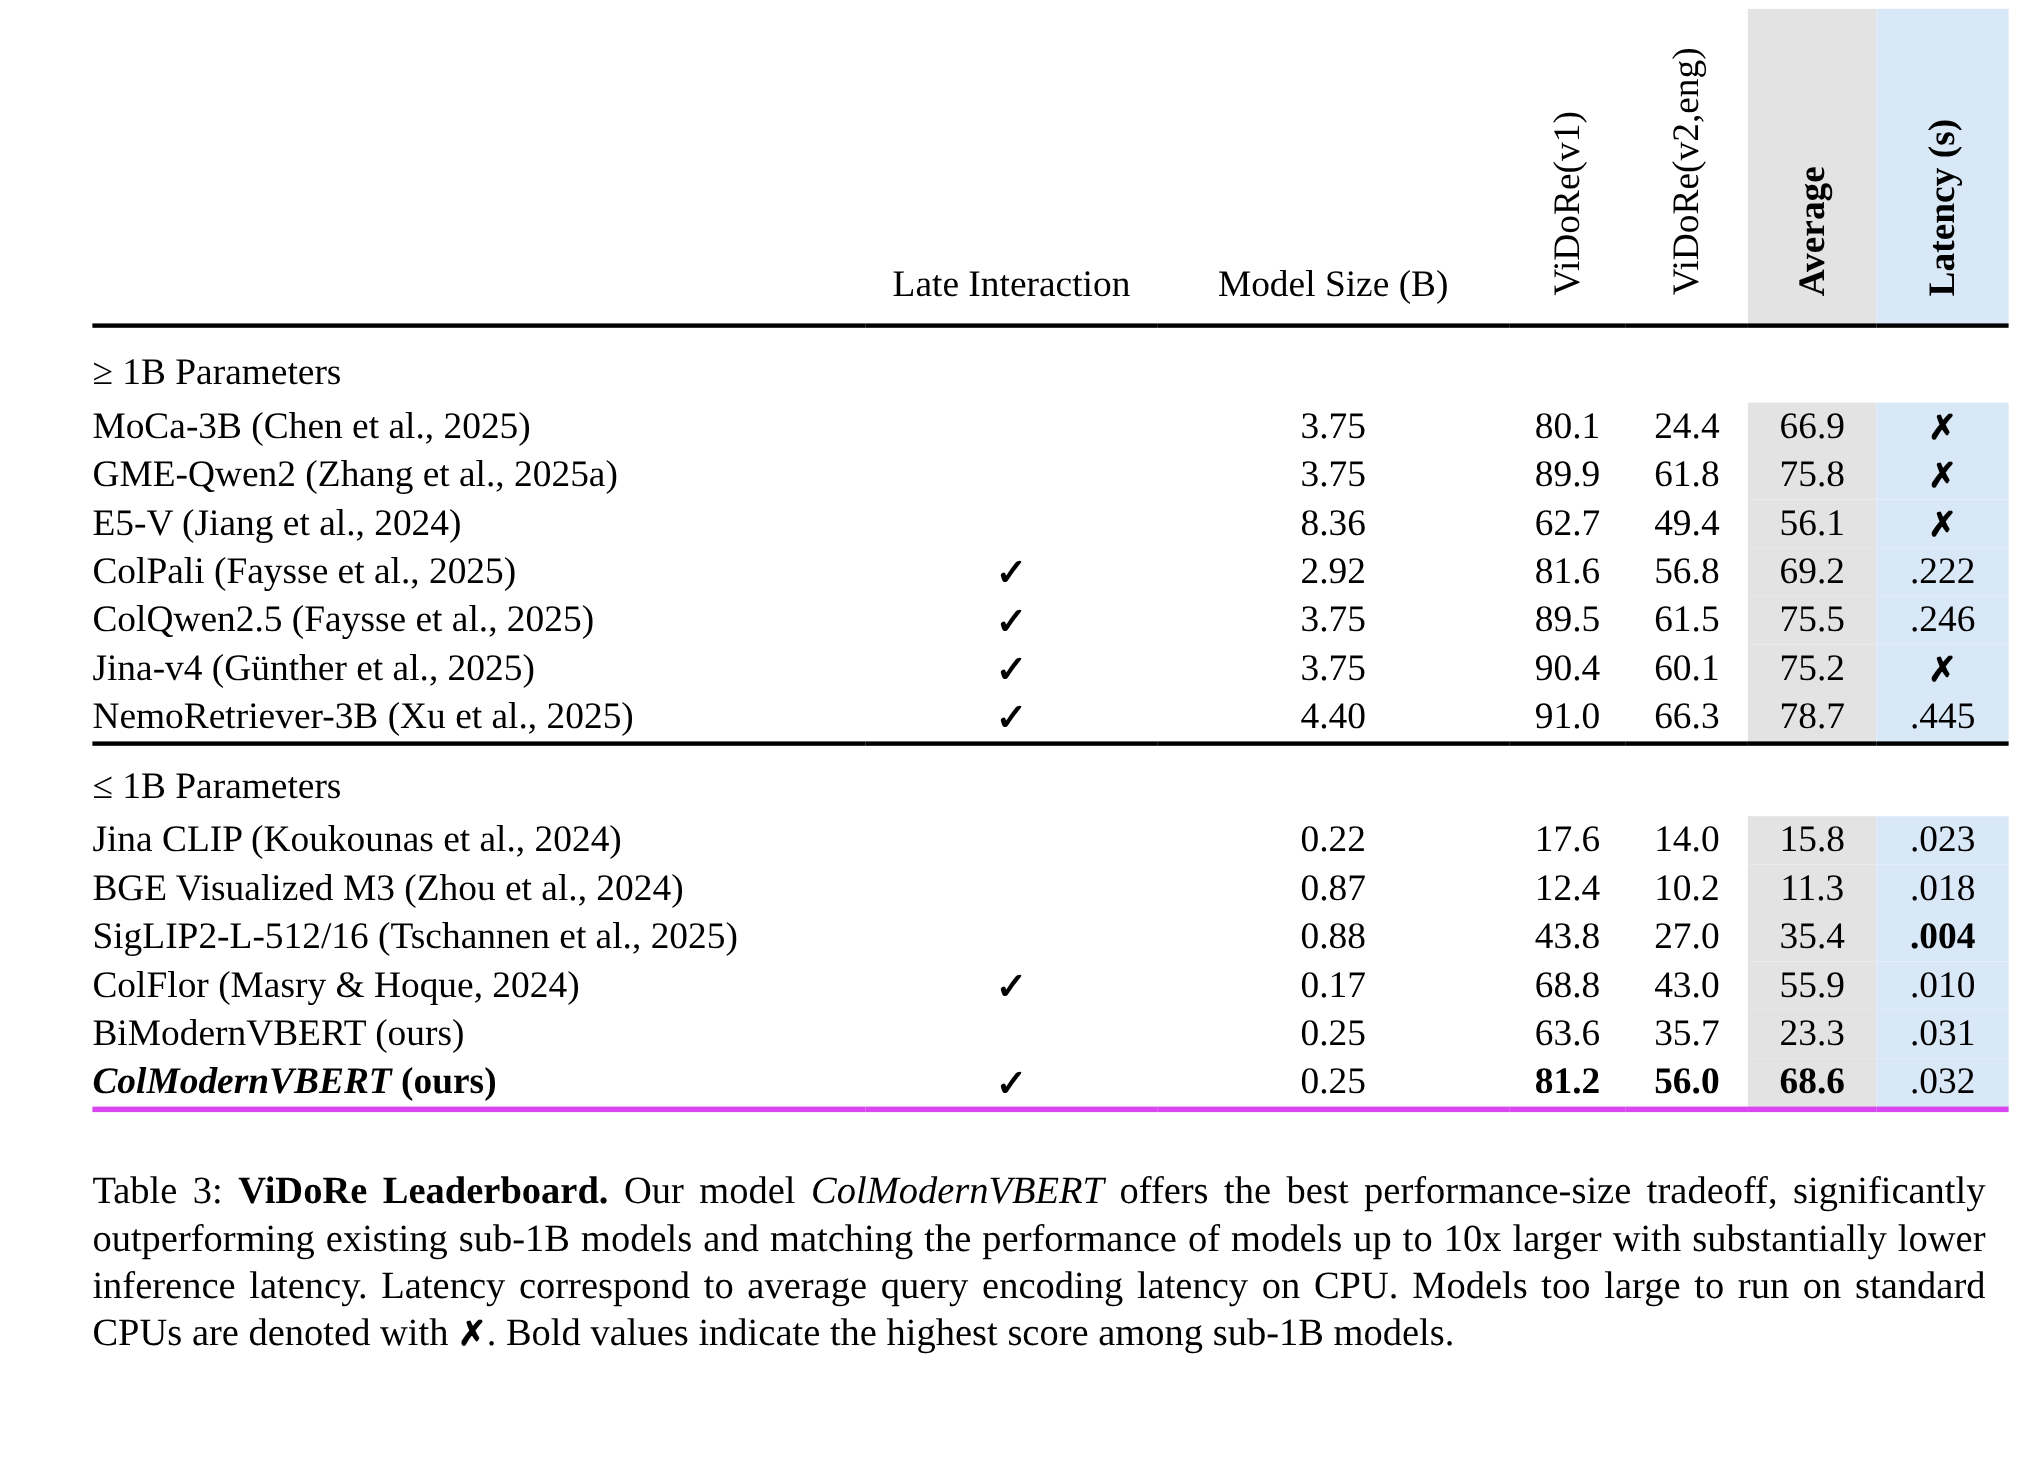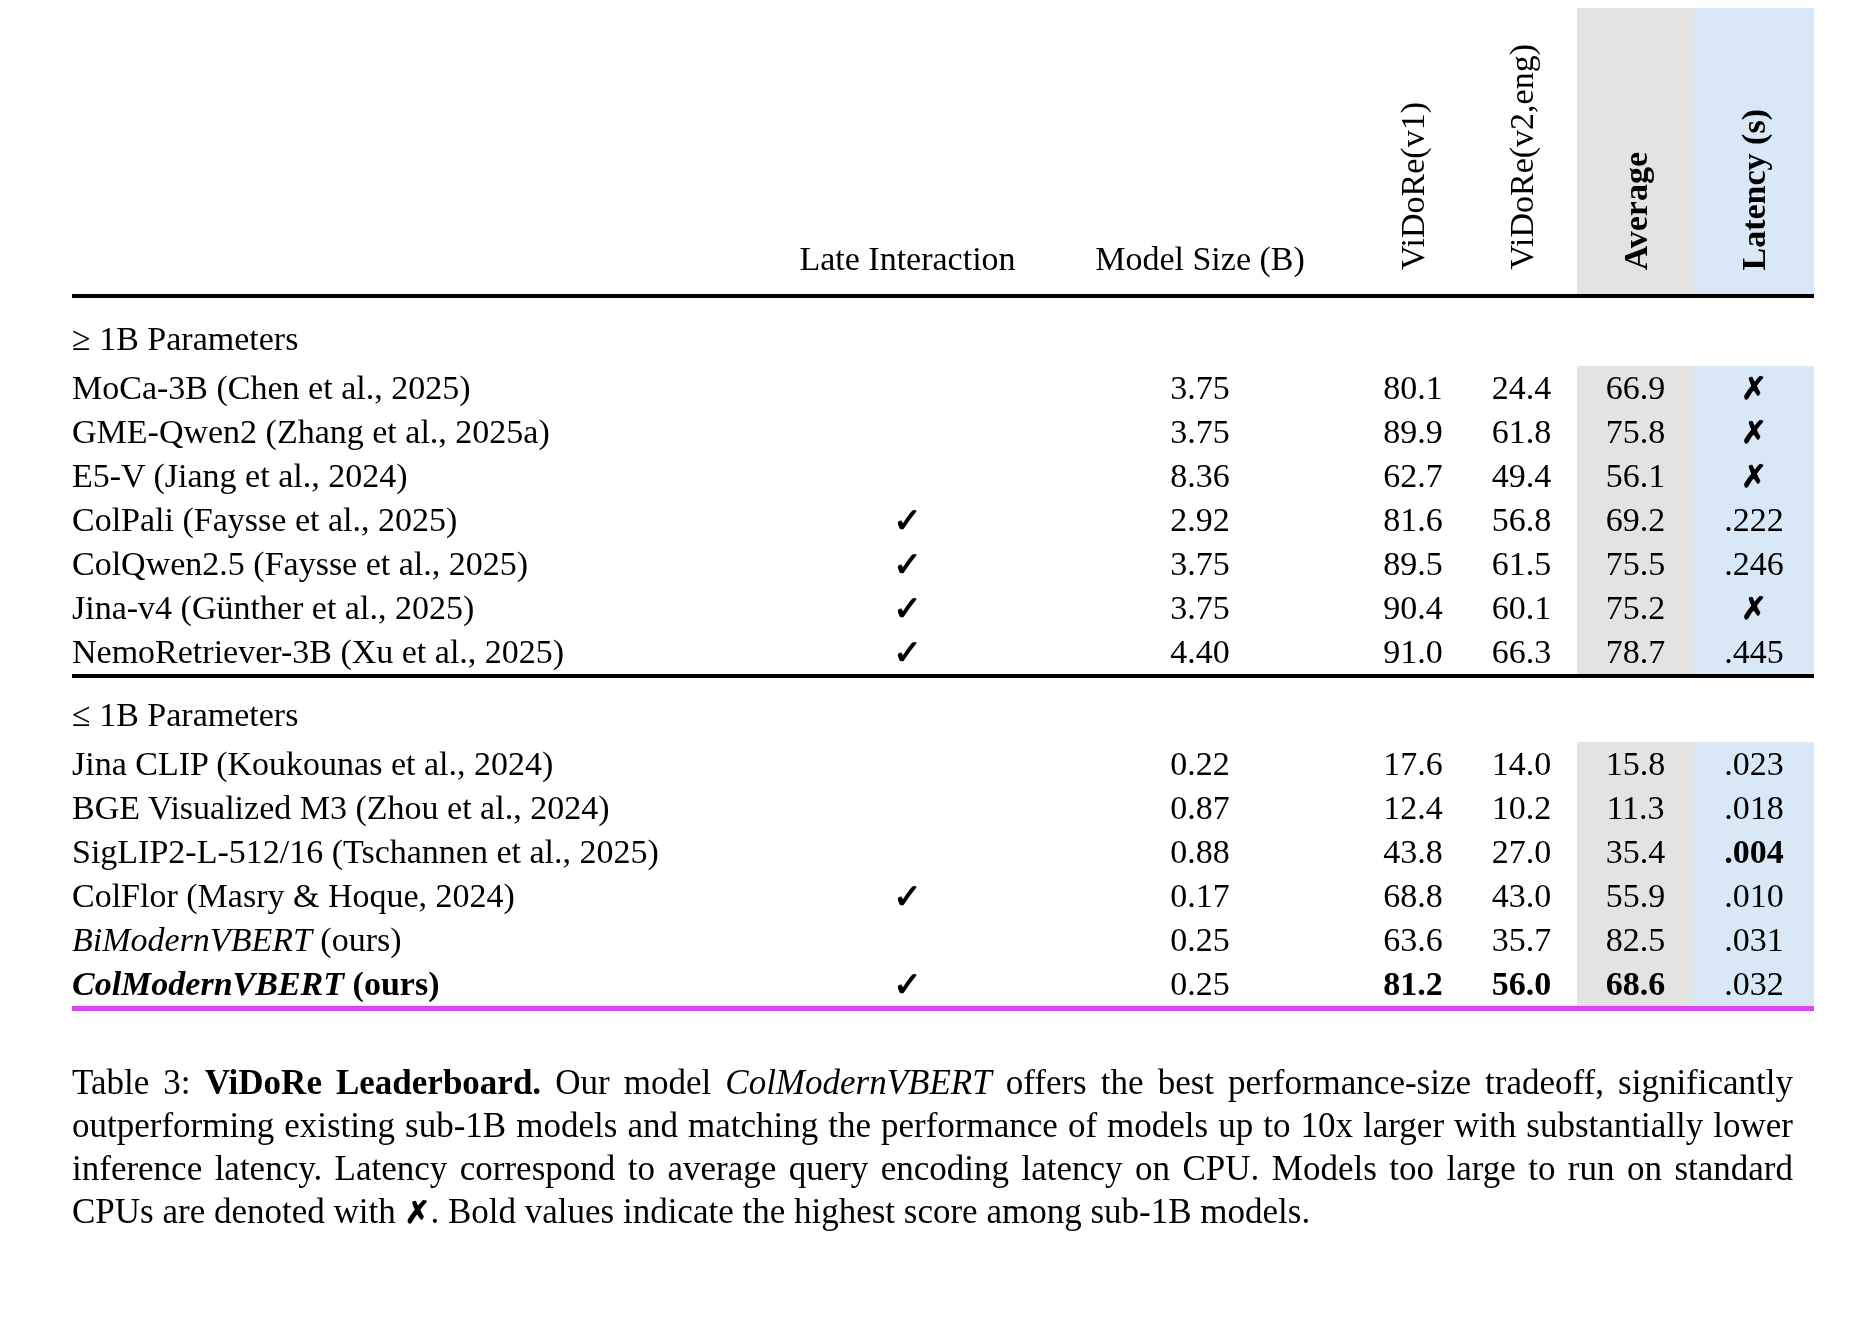--- a/index.html
+++ b/index.html
@@ -6,21 +6,21 @@
     --avg-bg:#e3e3e3;
     --lat-bg:#d9e8f6;
   }
   html,body{margin:0;padding:0;background:#ffffff;}
   body{
     width:1852px;height:1328px;
     font-family:"Liberation Serif","DejaVu Serif",serif;
     color:#000;
     overflow:hidden;
   }
-  .wrap{padding:8px 42px 0 72px;}
+  .wrap{padding:8px 42px 0 72px;margin-left:12px;}
 
   table.lb{
     border-collapse:collapse;
     table-layout:fixed;
     width:1742px;
   }
   col.c-model{width:703px;}
   col.c-li{width:265px;}
   col.c-size{width:320px;}
   col.c-v1{width:106px;}
@@ -64,21 +64,21 @@
   tr.row td{
     height:44px;
     padding:0;
     vertical-align:middle;
   }
   tr.row td.model{text-align:left;}
   tr.row td.c{text-align:center;}
   td.check{font-weight:bold;}
   .xmark{font-weight:bold;font-size:31px;}
   .b{font-weight:bold;}
-  .it{font-style:italic;text-align:center;}
+  .it{text-align:center;}
   .bit{font-style:italic;font-weight:bold;}
   tr.lastrow td{border-bottom:5px solid #d946ef;}
 
   .caption{
     width:1721px;
     margin:50px 0 0 0;
     font-size:35px;
     line-height:43px;
     text-align:justify;
   }
@@ -220,21 +220,21 @@
       <td class="c">43.0</td>
       <td class="c avg-bg">55.9</td>
       <td class="c lat-bg">.010</td>
     </tr>
     <tr class="row">
       <td class="model"><span class="it">BiModernVBERT</span><span> (ours)</span></td>
       <td class="c check"></td>
       <td class="c">0.25</td>
       <td class="c">63.6</td>
       <td class="c">35.7</td>
-      <td class="c avg-bg">82.5</td>
+      <td class="c avg-bg">23.3</td>
       <td class="c lat-bg">.031</td>
     </tr>
     <tr class="row lastrow">
       <td class="model"><span class="bit">ColModernVBERT</span><span class="b"> (ours)</span></td>
       <td class="c check">✓</td>
       <td class="c">0.25</td>
       <td class="c b">81.2</td>
       <td class="c b">56.0</td>
       <td class="c avg-bg b">68.6</td>
       <td class="c lat-bg">.032</td>

